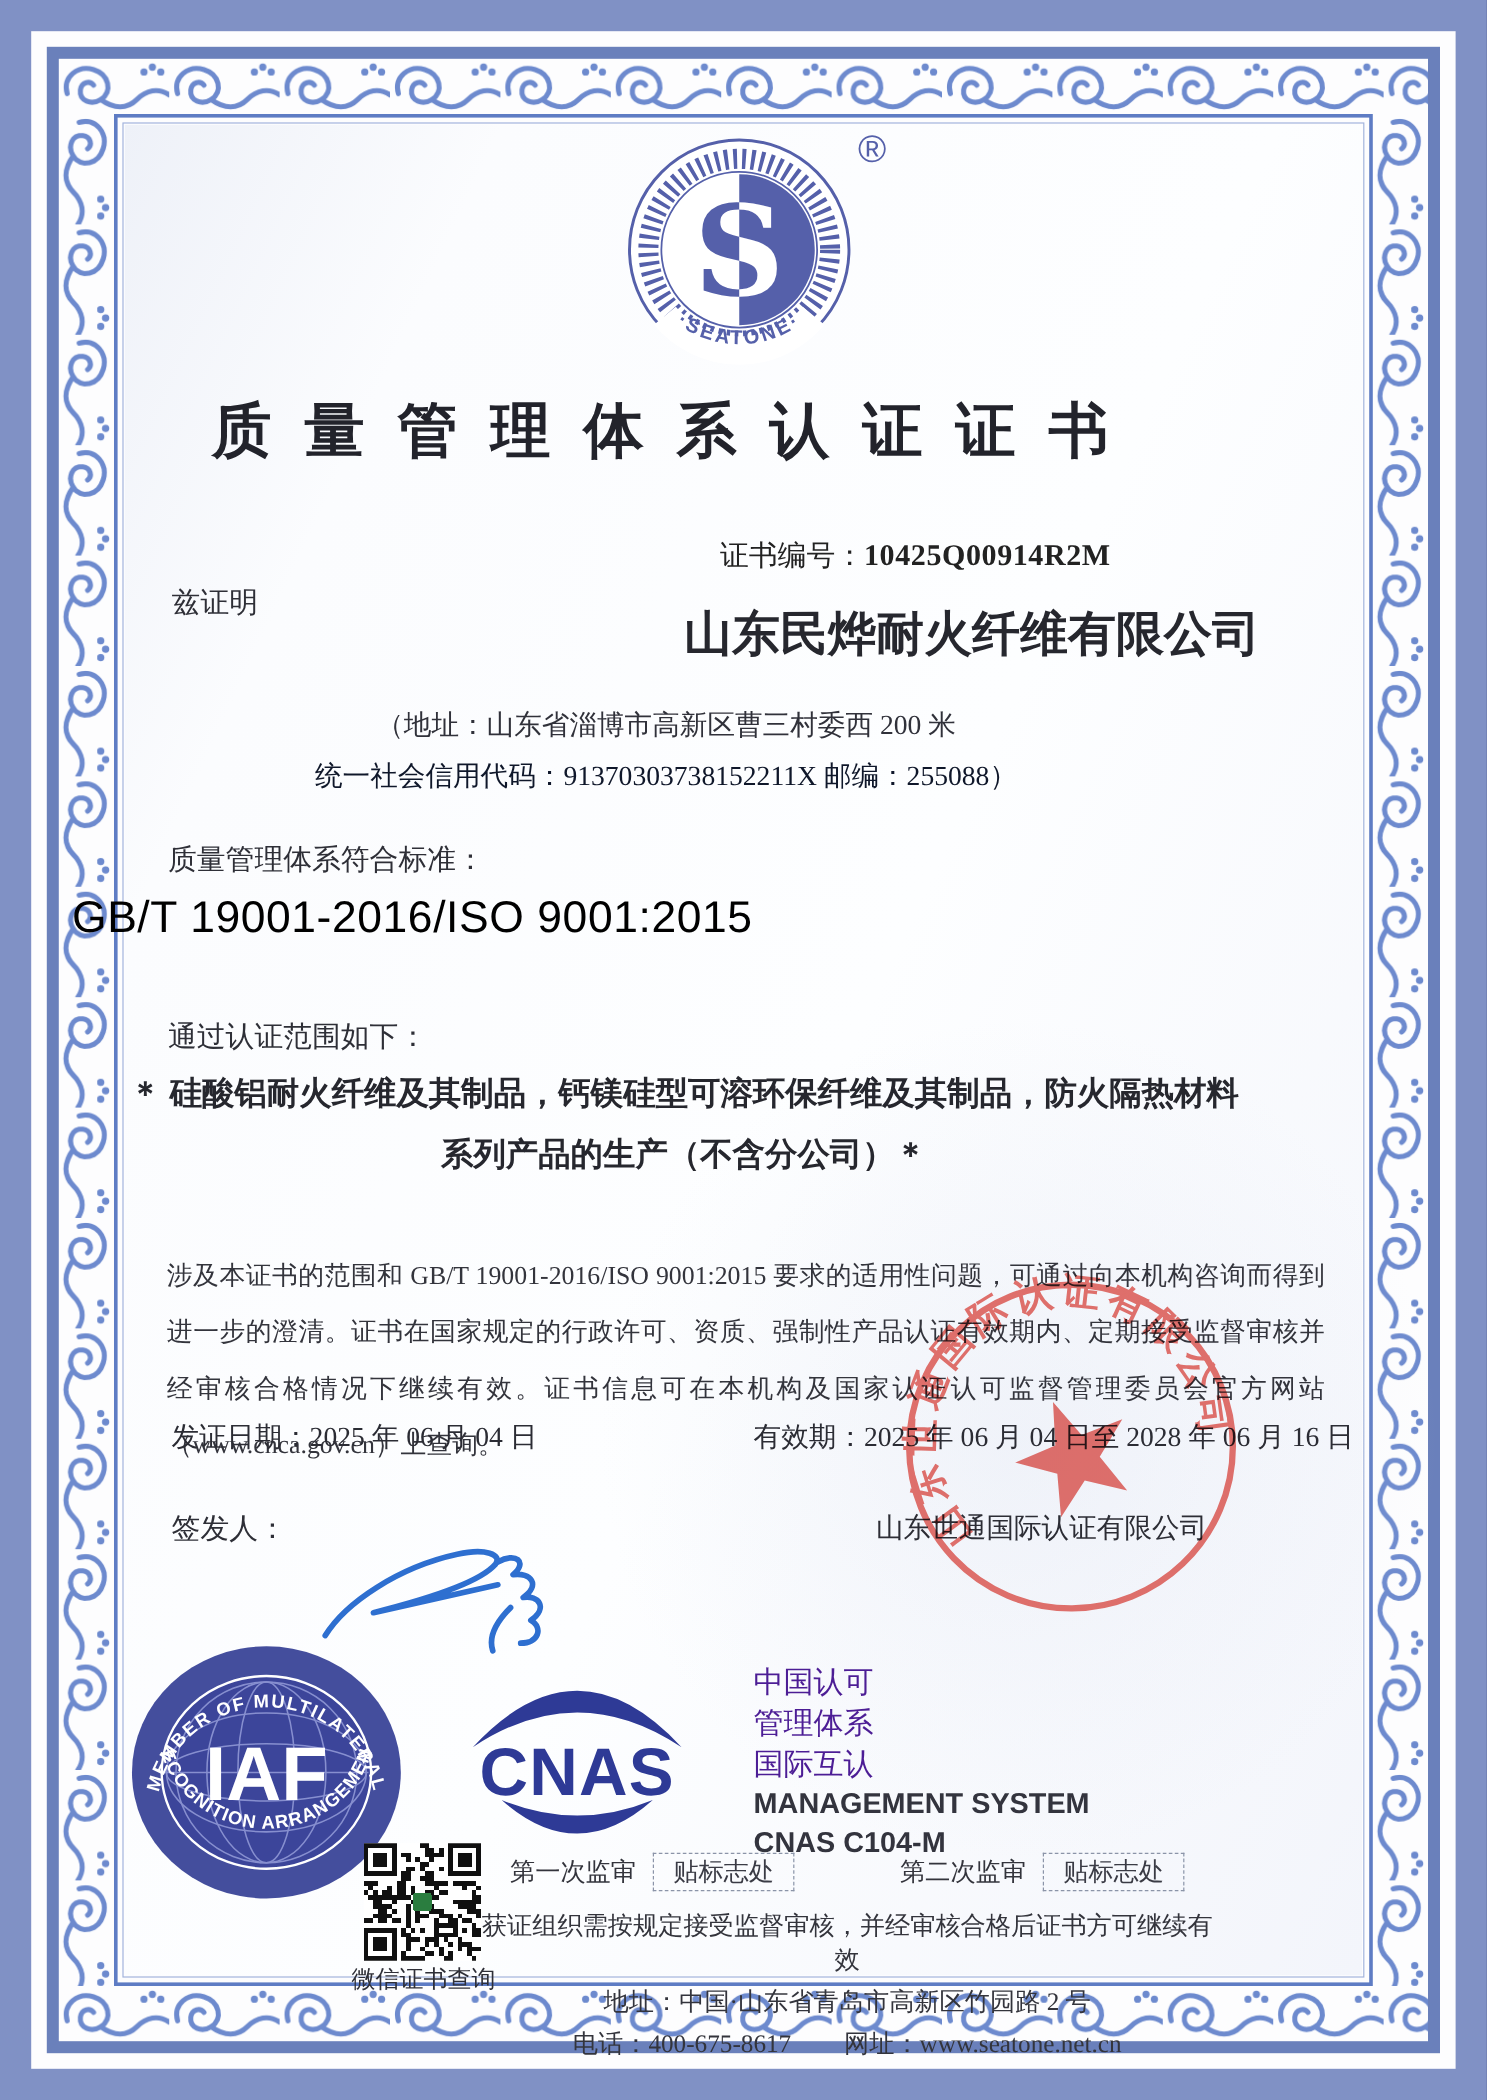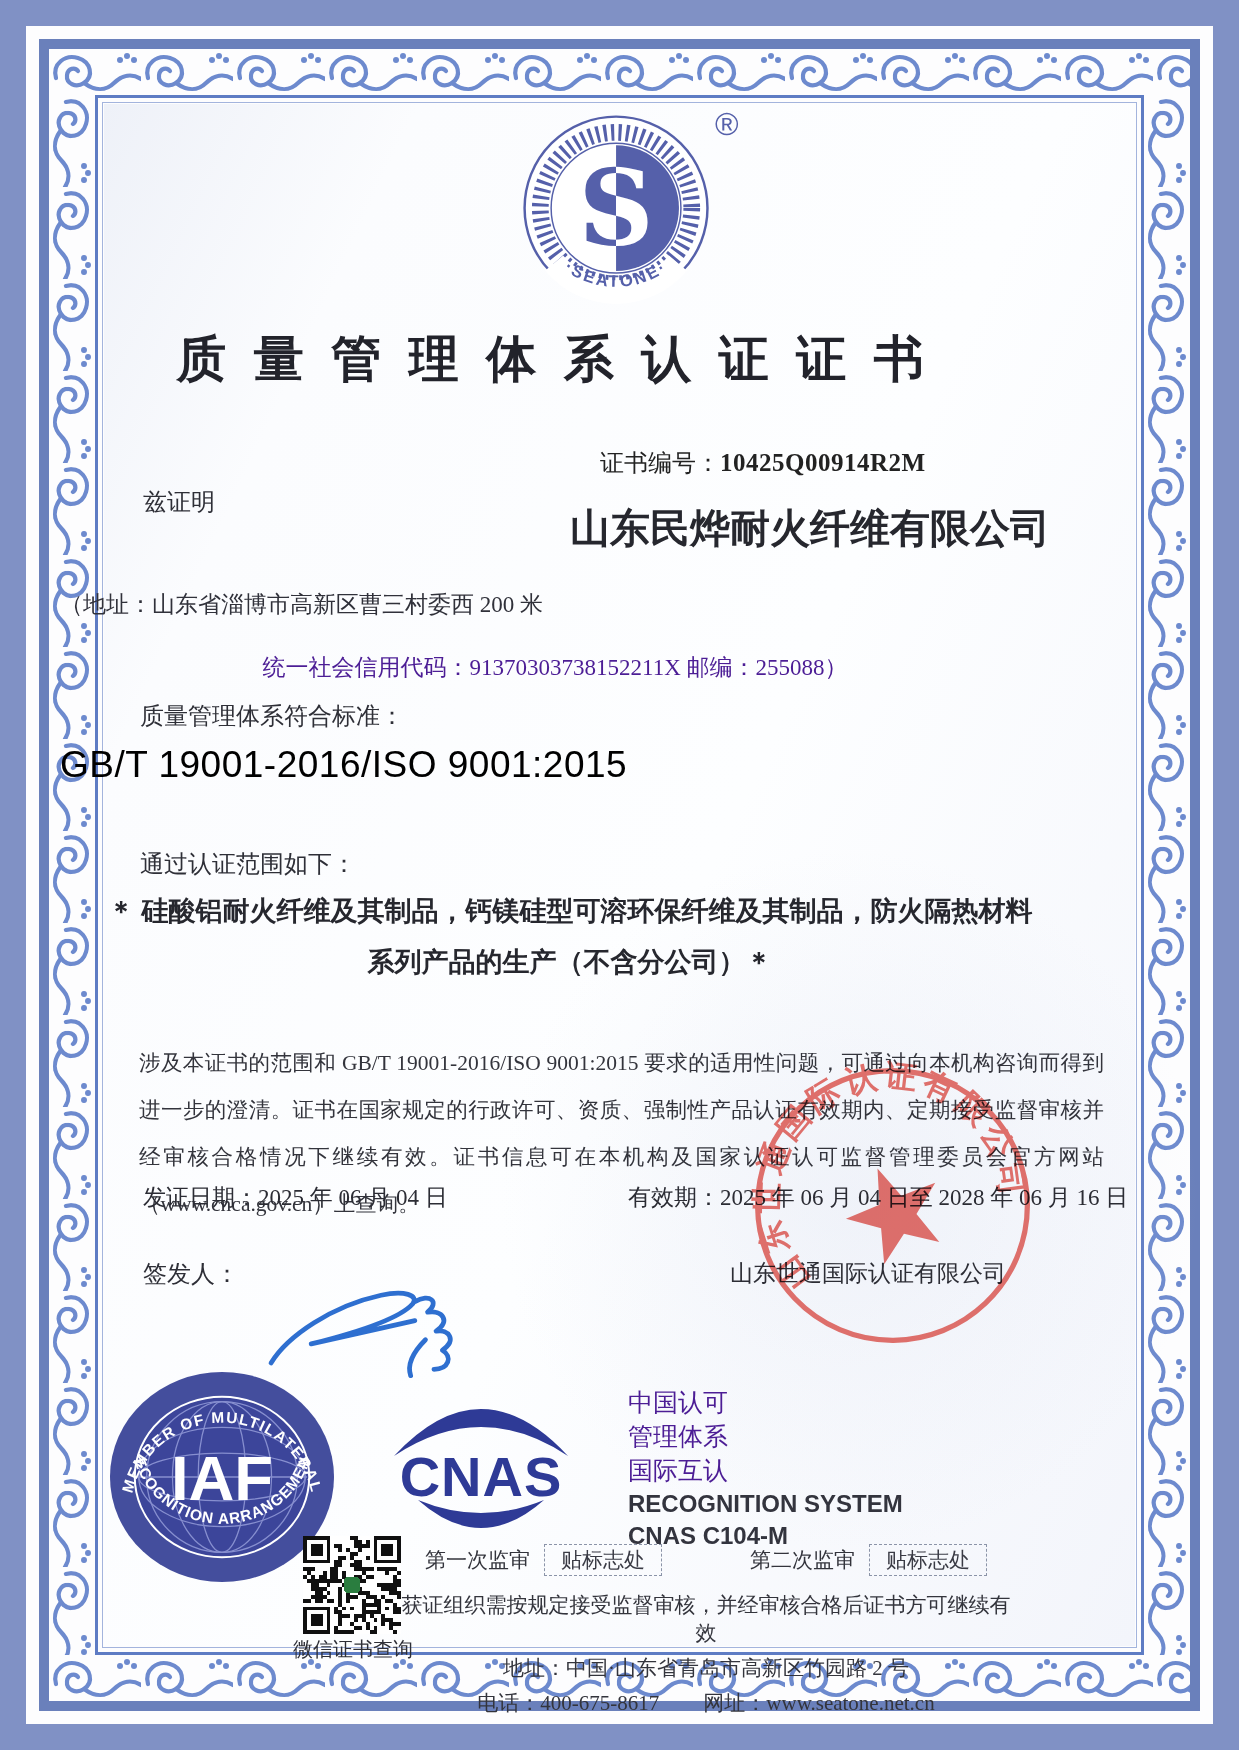--- a/index.html
+++ b/index.html
@@ -17,22 +17,22 @@
          background:radial-gradient(closest-side,rgba(214,221,238,.28),rgba(214,221,238,0));}
   svg.strip{position:absolute;display:block;}
   
   .title{top:326px;left:60px;width:980px;text-align:center;font-size:50px;font-weight:bold;
          letter-spacing:.55em;text-indent:.55em;color:#22232b;}
   .certno{top:447px;left:600px;width:520px;text-align:left;font-size:24px;color:#222;}
   .certno b{font-size:25px;letter-spacing:.5px;}
   .lbl{font-size:24px;color:#2e2f37;}
   .certify{top:486px;left:143px;}
   .company{top:501px;left:60px;width:990px;text-align:right;font-size:40px;font-weight:bold;color:#26272e;}
-  .addr1{top:589px;left:60px;width:990px;text-align:left;font-size:23px;color:#30313a;}
-  .addr2{top:631px;left:60px;width:990px;text-align:center;font-size:23px;color:#4c1d95;margin-top:21px;}
+  .addr1{top:589px;left:60px;width:990px;text-align:center;font-size:23px;color:#30313a;}
+  .addr2{top:631px;left:60px;width:990px;text-align:center;font-size:23px;color:#0f172a;}
   .stdlabel{top:700px;left:140px;}
   .standard{top:744px;left:60px;width:990px;text-align:left;font-size:37px;color:#000000;
             font-family:"Liberation Sans","DejaVu Sans",sans-serif;letter-spacing:.5px;}
   .scopelabel{top:848px;left:140px;}
   .scope{top:886px;left:105px;width:930px;text-align:center;font-size:27px;font-weight:600;
          line-height:1.9;color:#26272e;}
   .notes{top:1040px;left:139px;width:965px;font-size:21.5px;line-height:2.18;text-align:justify;color:#33343c;}
   .issue{top:1182px;left:143px;font-size:23px;}
   .validity{top:1182px;left:628px;font-size:23px;}
   .signer{top:1258px;left:143px;}
@@ -213,21 +213,21 @@
   <svg class="abs" style="left:386px;top:1392px" width="190" height="152" viewBox="0 0 190 152">
     <path d="M8,64 Q95,-30 182,64 Q95,6 8,64 Z" fill="#2e3a96"></path>
     <text x="95" y="104" text-anchor="middle" font-family="'Liberation Sans',sans-serif" font-size="56" font-weight="bold" fill="#2e3a96" letter-spacing="1">CNAS</text>
     <path d="M32,108 Q95,164 158,108 Q95,134 32,108 Z" fill="#2e3a96"></path>
   </svg>
 
   <div class="abs accblock">
     <div class="cjk">中国认可</div>
     <div class="cjk">管理体系</div>
     <div class="cjk">国际互认</div>
-    <div class="eng">RECOGNITION SYSTEM</div>
+    <div class="eng">MANAGEMENT SYSTEM</div>
     <div class="eng">CNAS C104-M</div>
   </div>
 
   <svg class="abs" id="qr" style="left:303px;top:1536px" width="98" height="98" viewBox="0 0 25 25" shape-rendering="crispEdges">
       <rect width="25" height="25" fill="#ffffff"></rect>
       <rect x="12" y="0" width="1" height="1" fill="#101010"></rect>
       <rect x="13" y="0" width="1" height="1" fill="#101010"></rect>
       <rect x="13" y="1" width="1" height="1" fill="#101010"></rect>
       <rect x="14" y="1" width="1" height="1" fill="#101010"></rect>
       <rect x="16" y="1" width="1" height="1" fill="#101010"></rect>

